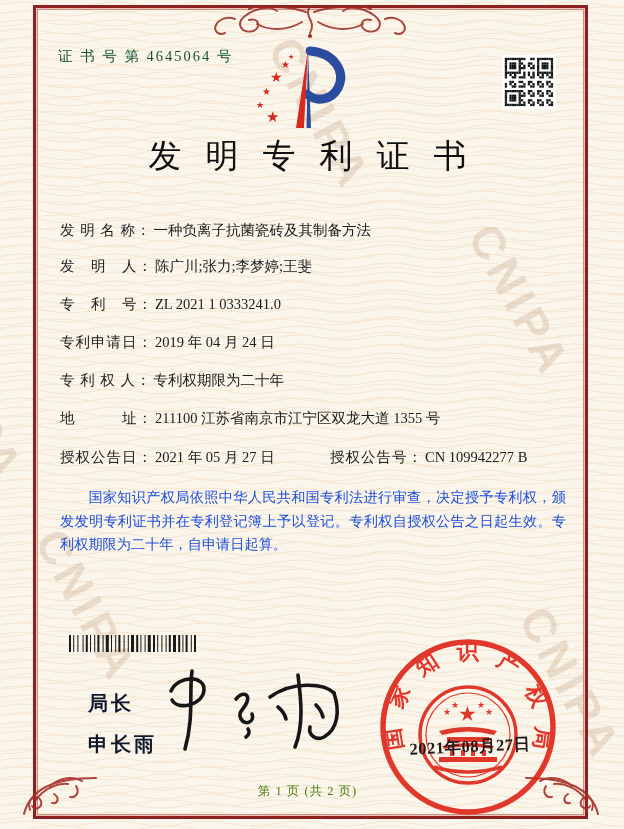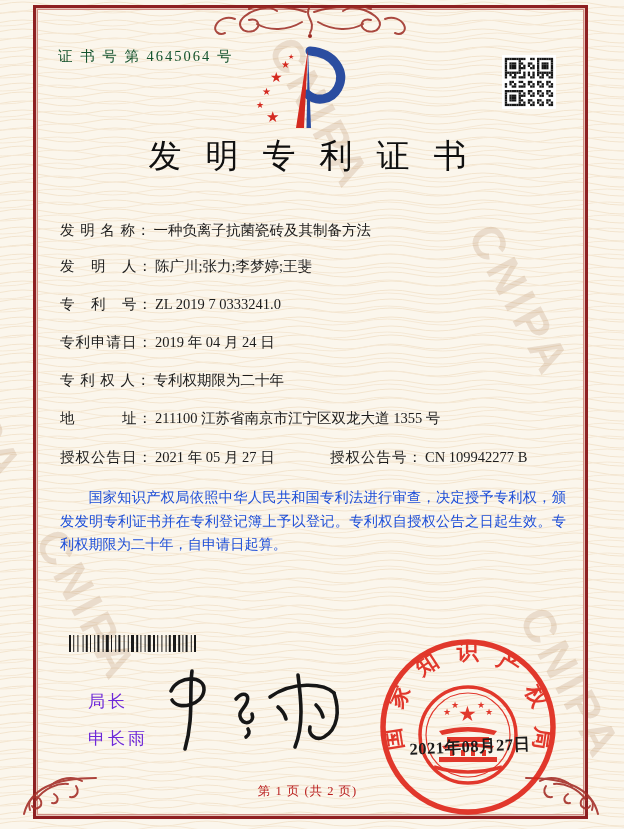--- a/index.html
+++ b/index.html
@@ -18,28 +18,28 @@
          color:#101010;font-weight:500;letter-spacing:24px;text-indent:24px;}
   .fields{position:absolute;left:60px;top:206px;width:508px;font-size:14.5px;color:#1c1c1c;}
   .frow{position:absolute;left:0;white-space:nowrap;}
   .flabel{letter-spacing:1px;}
   .fval{margin-left:2px;}
   .frow2{position:absolute;left:270px;top:0;text-align:center;}
   .paras{position:absolute;left:60px;top:486px;width:506px;font-size:14.2px;line-height:1.66;
          color:#1d4ed8;text-align:justify;}
   .paras p{margin:0;text-indent:2em;}
   .barcode{position:absolute;left:69px;top:635px;width:172px;height:17px;}
-  .signer{position:absolute;left:88px;top:690px;font-size:17px;color:#6d28d9;letter-spacing:3px;font-weight:400;}
+  .signer{position:absolute;left:88px;top:690px;font-size:20px;color:#0f172a;letter-spacing:3px;font-weight:700;}
   .signer div{margin-bottom:14px;}
   .signature{position:absolute;left:158px;top:665px;width:195px;height:92px;}
   .seal{position:absolute;left:376px;top:635px;width:184px;height:184px;}
   .seal-date{position:absolute;left:386px;top:736px;width:168px;text-align:center;font-size:16.5px;
              font-weight:bold;color:#1b1b1b;letter-spacing:.5px;transform:rotate(-2.5deg);}
   .footer{position:absolute;left:33px;top:783px;width:549px;text-align:center;font-size:12.5px;
-          color:#b91c1c;letter-spacing:1px;}
+          color:#4d7c0f;letter-spacing:1px;}
   .ornament-top{position:absolute;left:199px;top:3px;width:222px;height:38px;}
   .corner{position:absolute;width:80px;height:46px;}
   .corner.bl{left:20px;top:770px;}
   .corner.br{left:522px;top:770px;transform:scaleX(-1);}
 </style>
 </head>
 <body>
 
 <div class="page">
 
@@ -342,21 +342,21 @@
   <div class="title">发明专利证书</div>
 
   <div class="fields">
     <div class="frow" style="top:15px">
       <span class="flabel">发 明 名 称：</span><span class="fval">一种负离子抗菌瓷砖及其制备方法</span>
     </div>
     <div class="frow" style="top:51px">
       <span class="flabel">发　明　人：</span><span class="fval">陈广川;张力;李梦婷;王斐</span>
     </div>
     <div class="frow" style="top:89px">
-      <span class="flabel">专　利　号：</span><span class="fval">ZL 2019 7 0333241.0</span>
+      <span class="flabel">专　利　号：</span><span class="fval">ZL 2021 1 0333241.0</span>
     </div>
     <div class="frow" style="top:127px">
       <span class="flabel">专利申请日：</span><span class="fval">2019 年 04 月 24 日</span>
     </div>
     <div class="frow" style="top:165px">
       <span class="flabel">专 利 权 人：</span><span class="fval">专利权期限为二十年</span>
     </div>
     <div class="frow" style="top:203px">
       <span class="flabel">地　　　址：</span><span class="fval">211100 江苏省南京市江宁区双龙大道 1355 号</span>
     </div>

